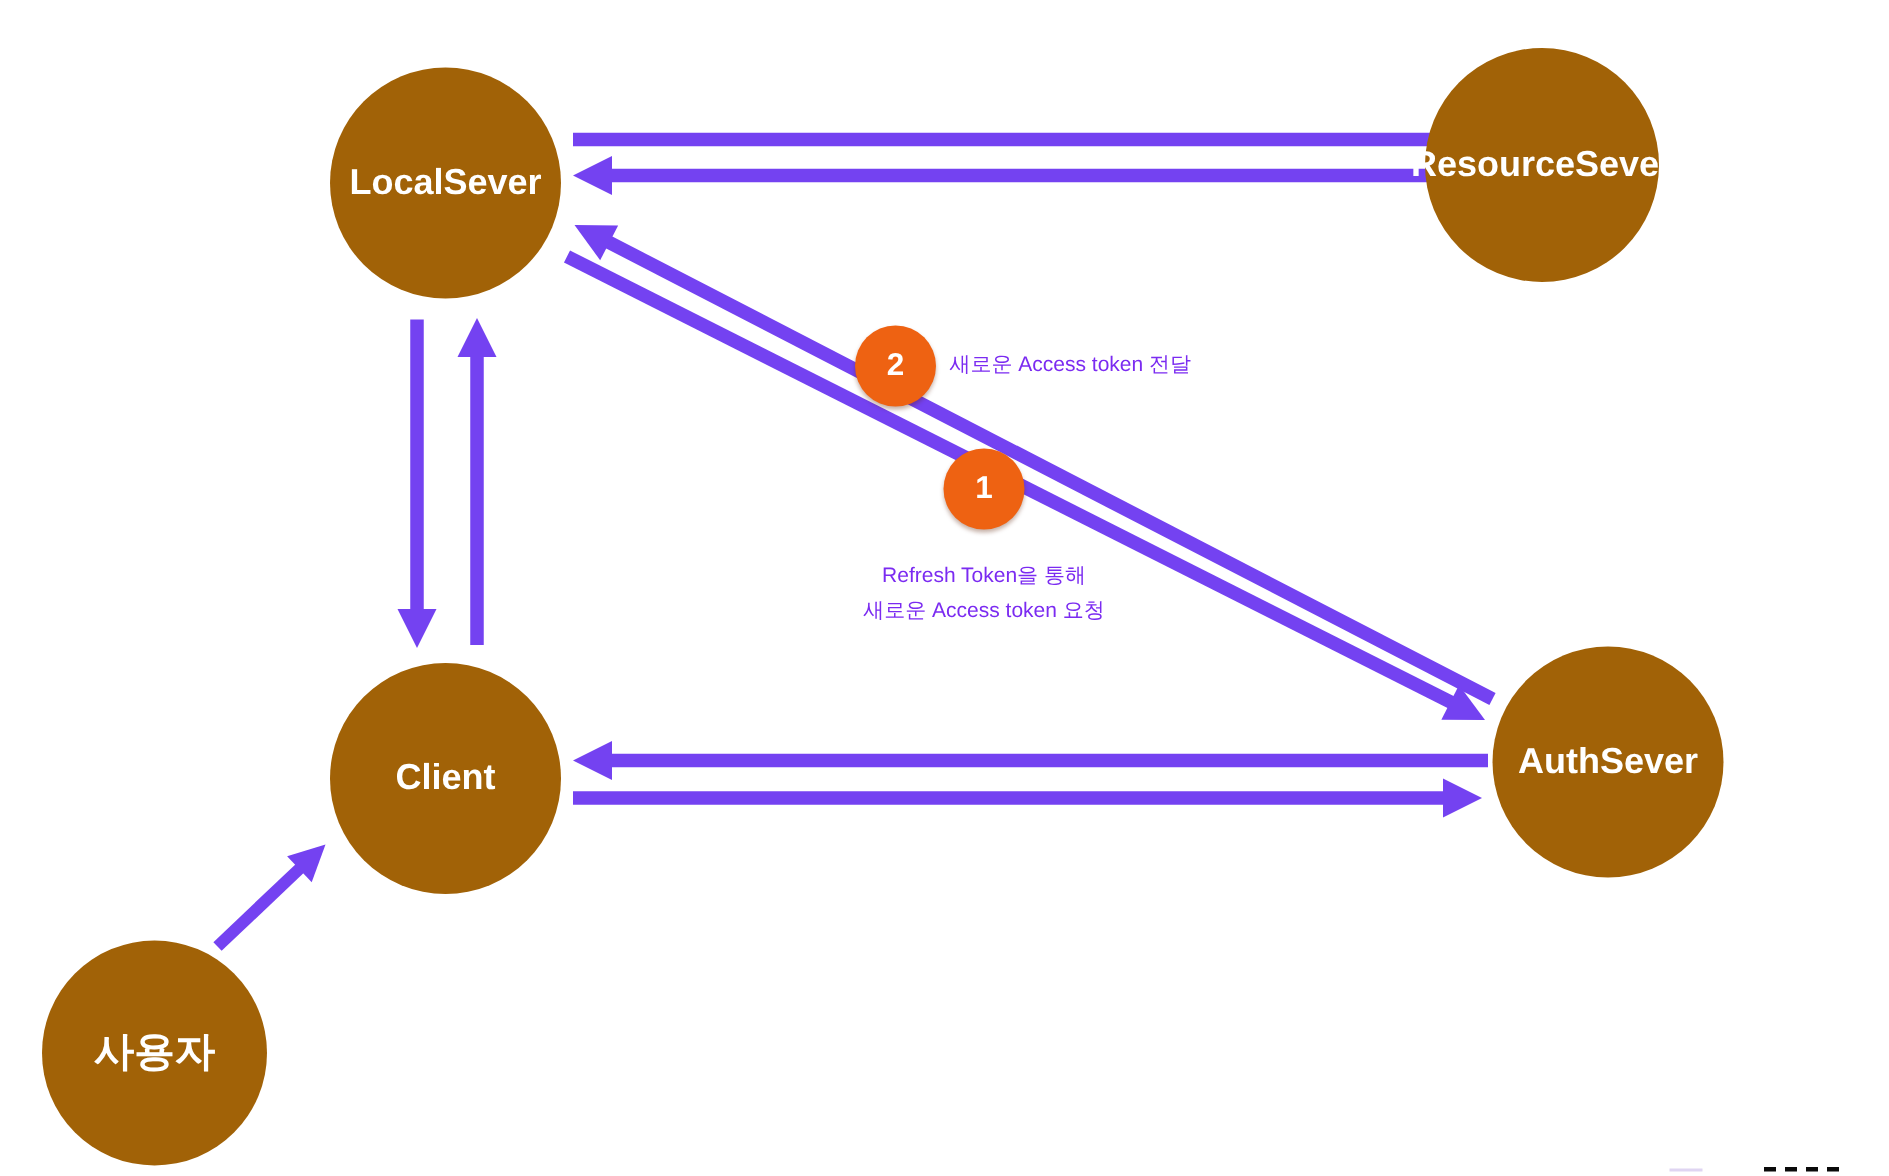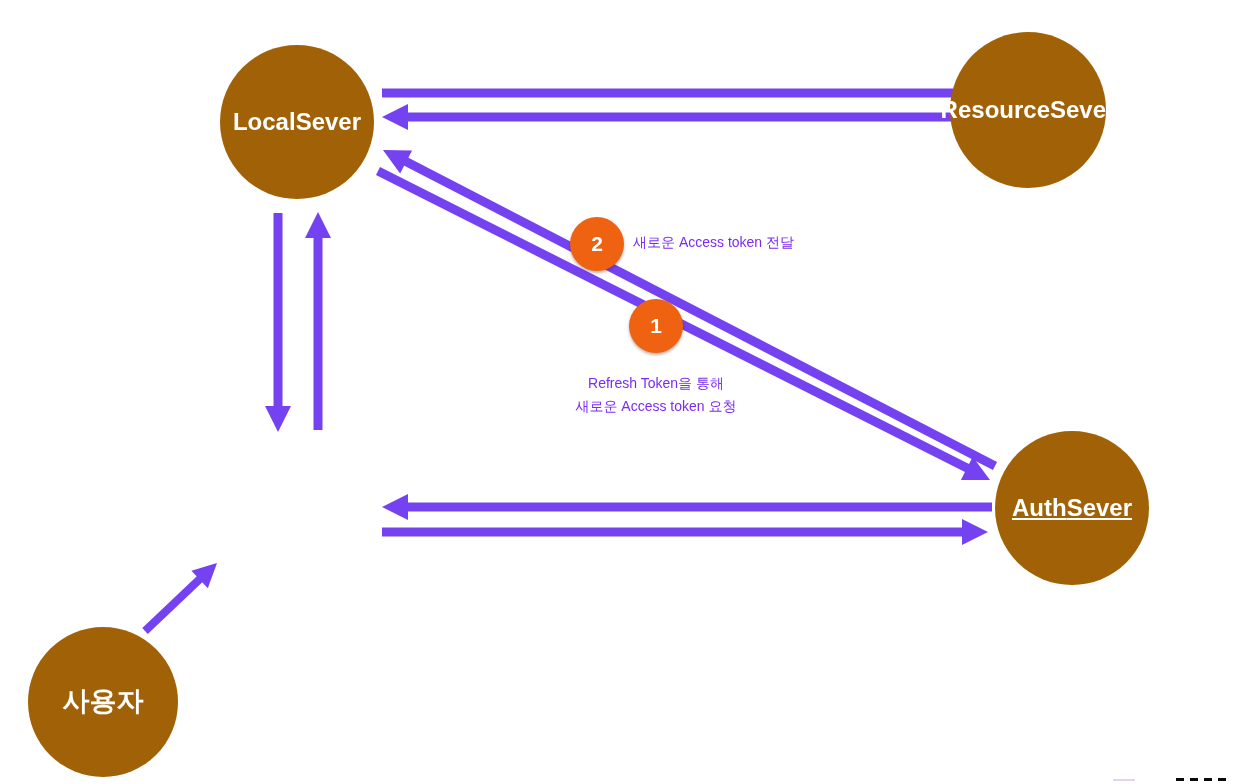--- a/index.html
+++ b/index.html
@@ -87,22 +87,25 @@
   <div class="node" style="left:220px;top:45px;width:154px;height:154px;">
     <div>Local</div>
     <div>Sever</div>
   </div>
 
   <div class="node" style="left:950px;top:32px;width:156px;height:156px;">
     <div>Resource</div>
     <div>Sever</div>
   </div>
 
+  <div class="node" style="left:220px;top:442px;width:154px;height:154px;">
+    <div>Client</div>
+  </div>
 
-  <div class="node" style="left:995px;top:431px;width:154px;height:154px;text-decoration:underline;">
+  <div class="node" style="left:995px;top:431px;width:154px;height:154px;">
     <div>Auth</div>
     <div>Sever</div>
   </div>
 
   <div class="node" style="left:28px;top:627px;width:150px;height:150px;font-size:27px;">
     <div>사용자</div>
   </div>
 
   <div class="badge" style="left:570px;top:217px;">2</div>
 

